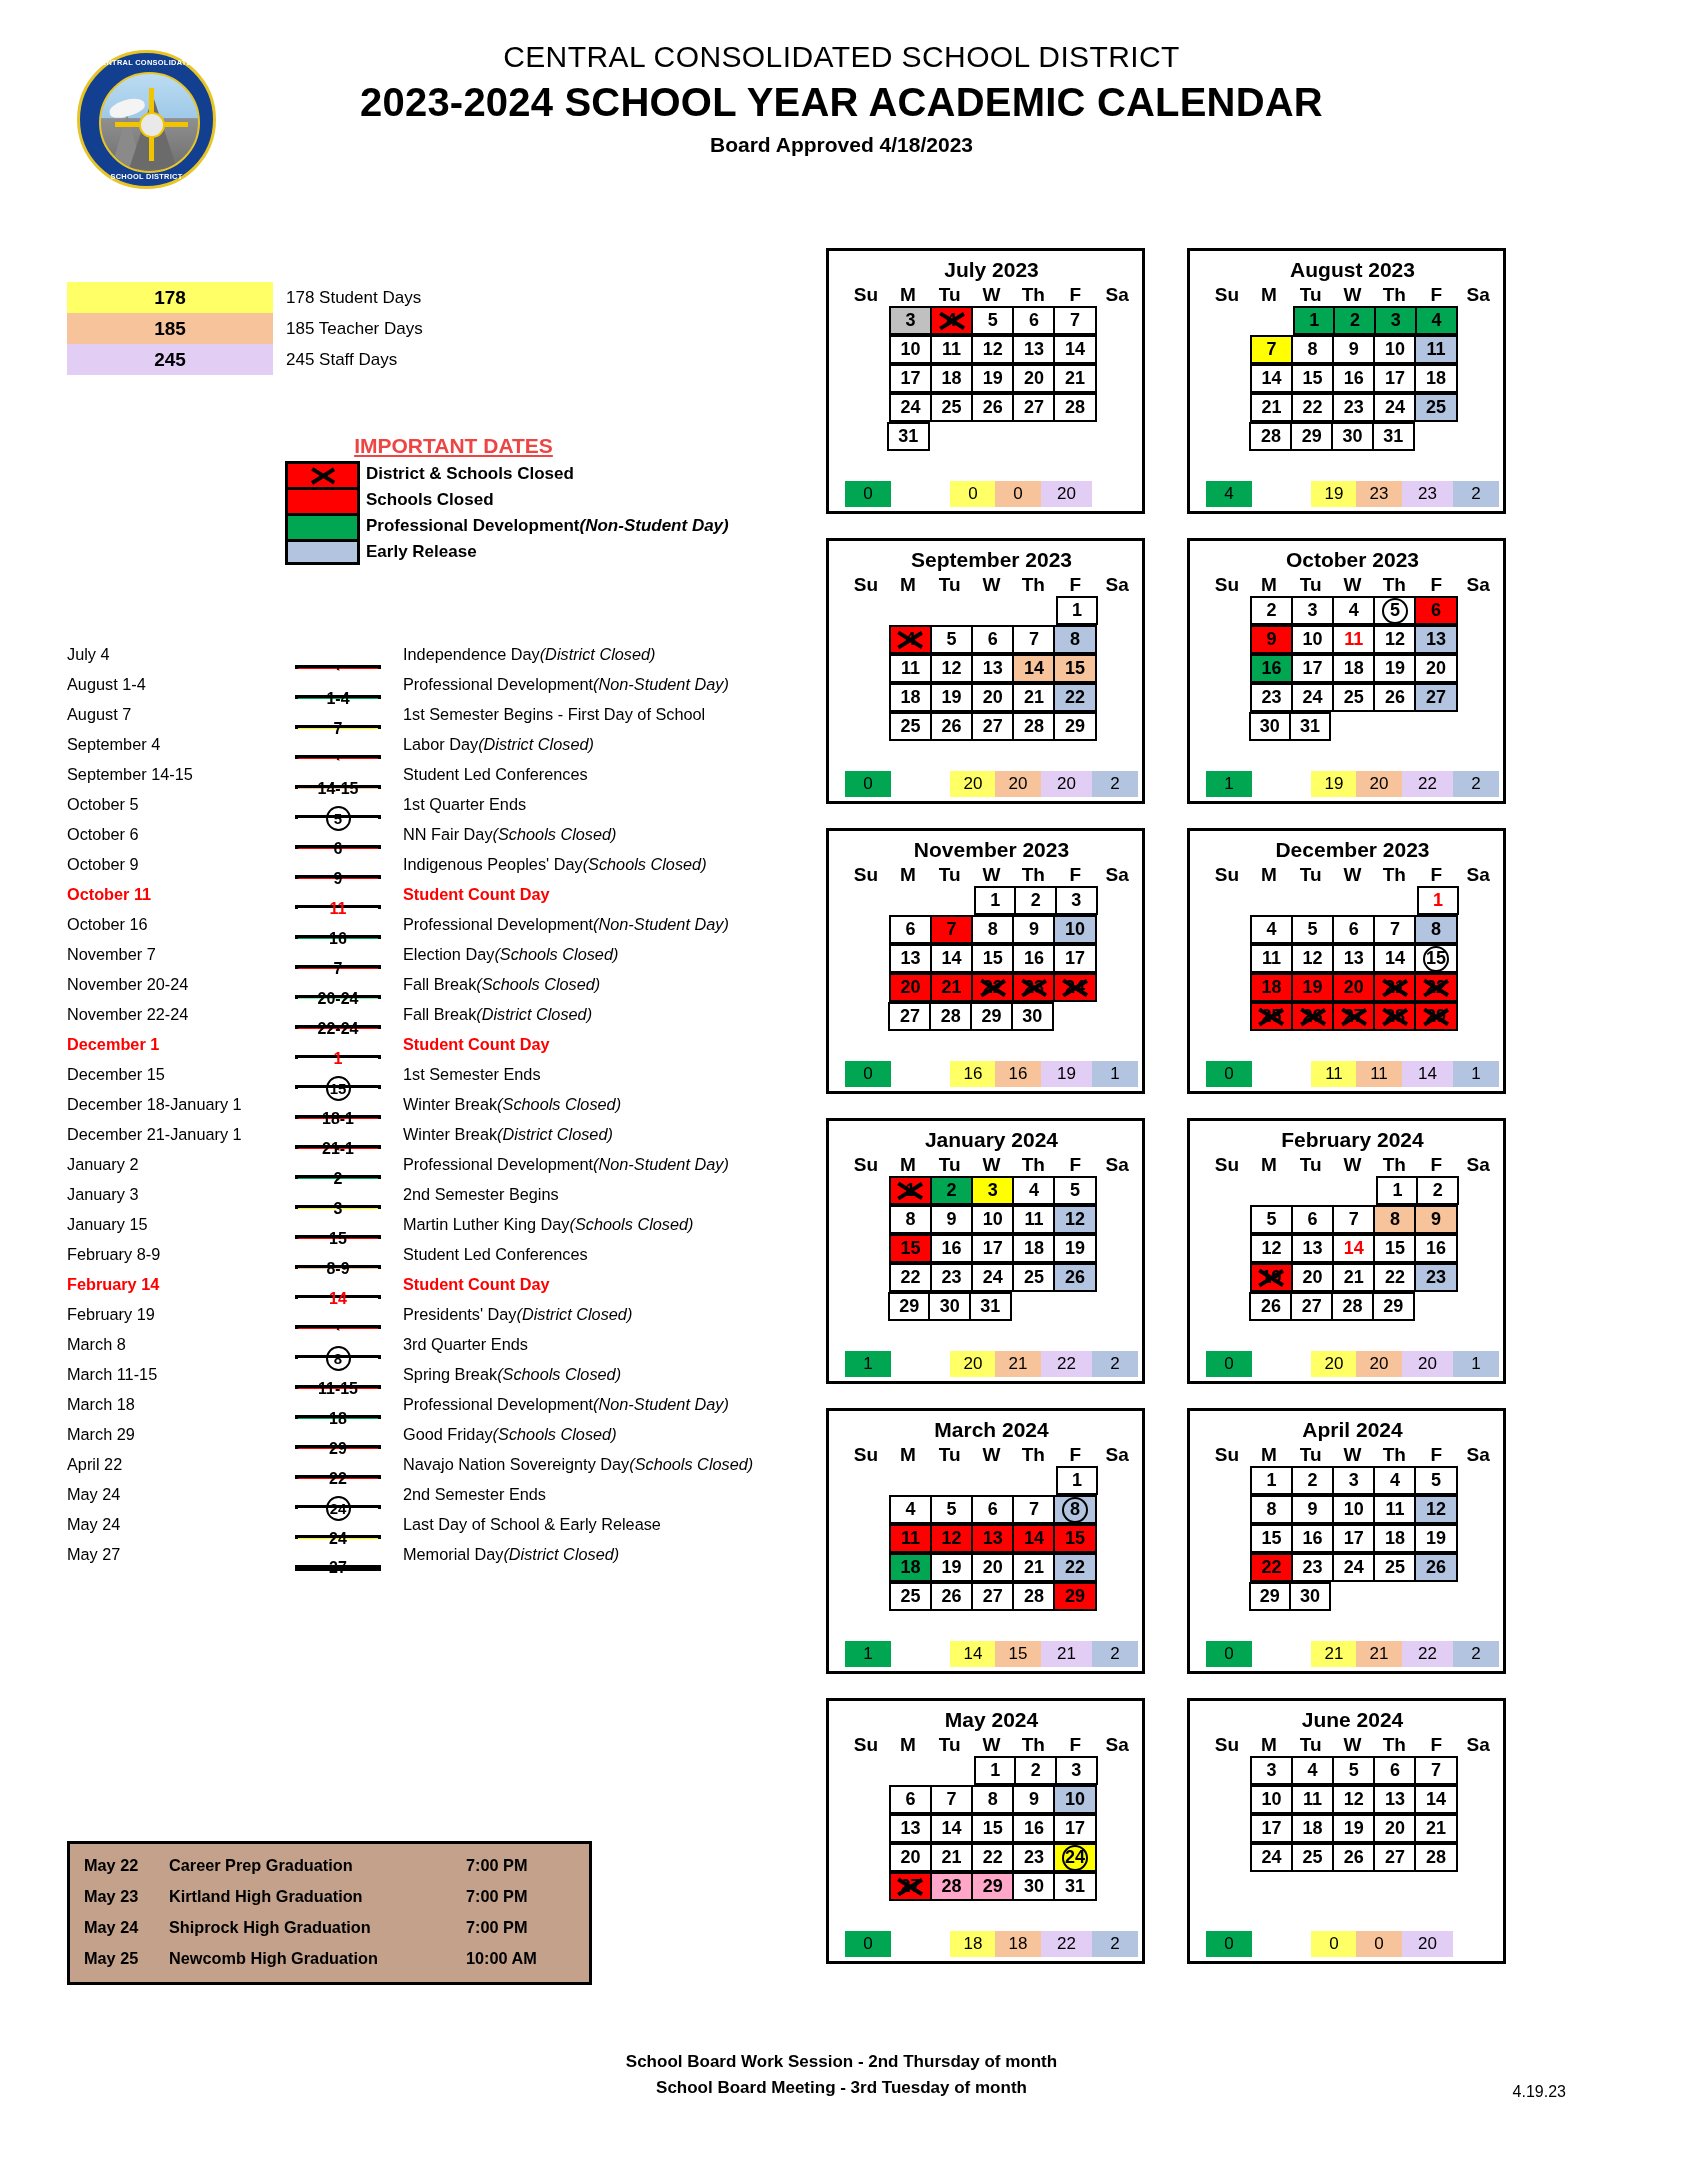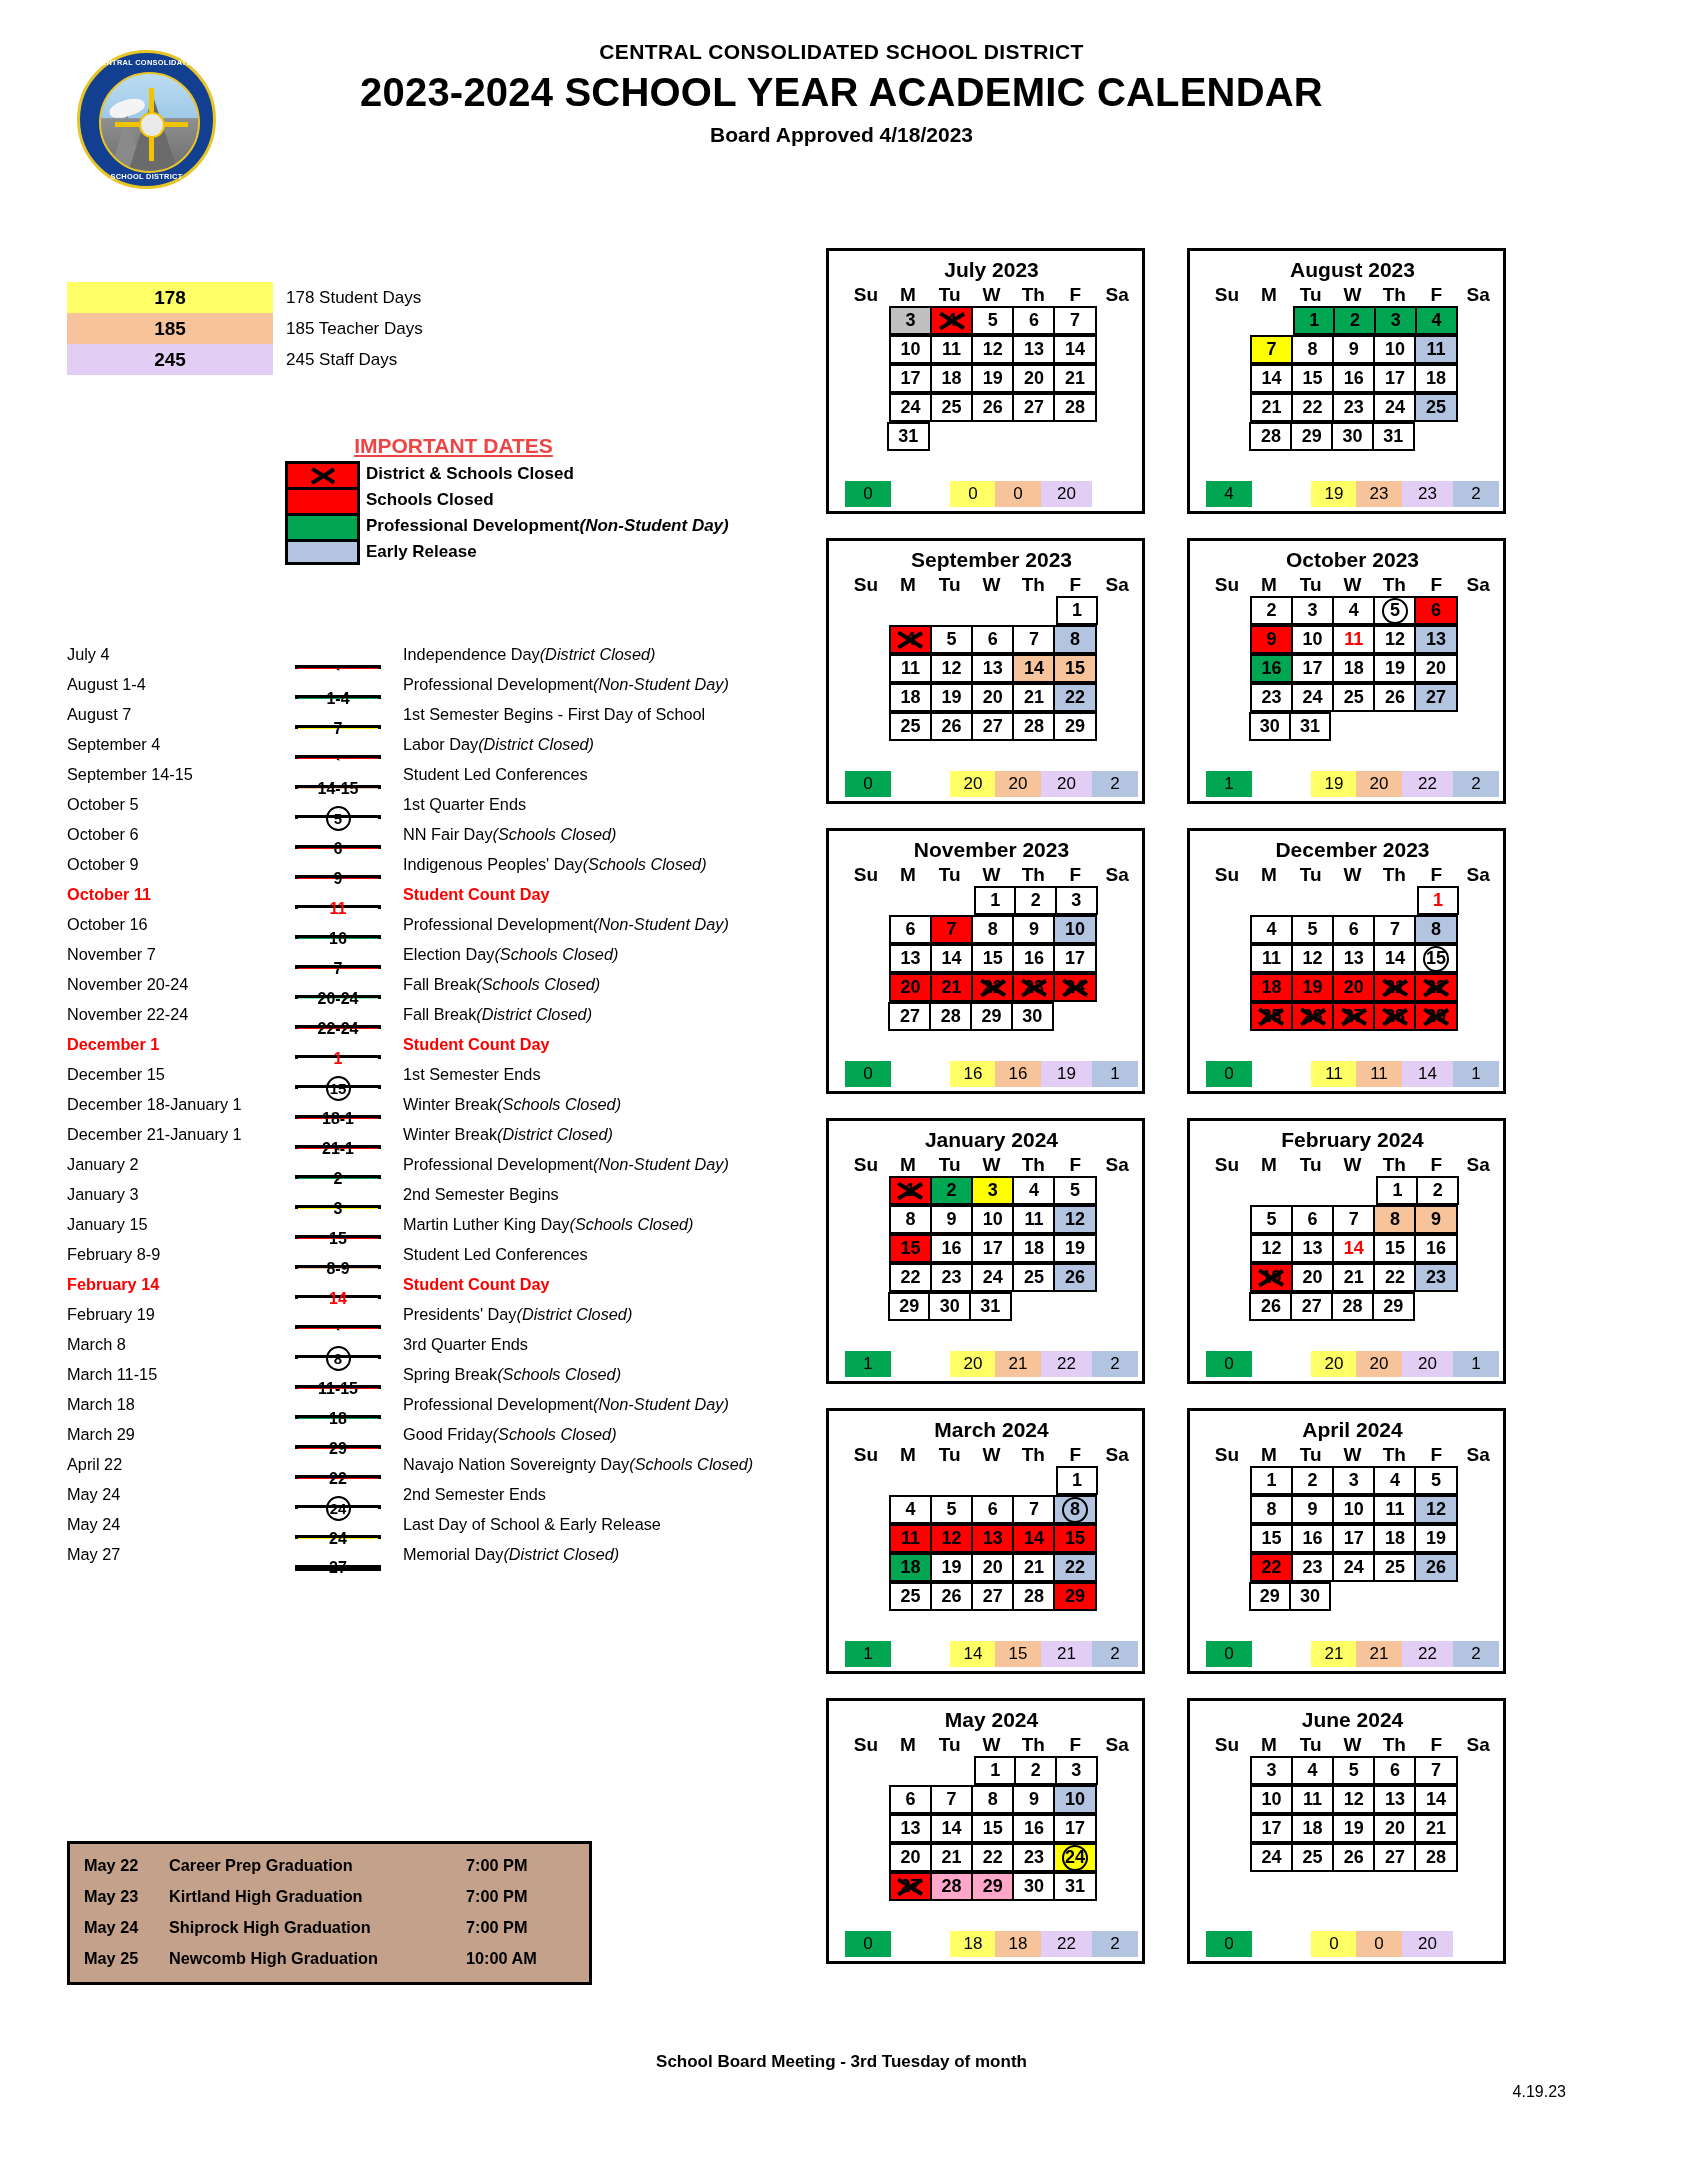--- a/index.html
+++ b/index.html
@@ -8,21 +8,21 @@
     width: 1683px; height: 2178px;
     background: #ffffff;
     font-family: "Liberation Sans", sans-serif;
     color: #000;
     position: relative;
     overflow: hidden;
   }
 
   
   #header { position:absolute; left:0; top:40px; width:1683px; text-align:center; }
-  #district-name { font-size:21px; font-weight:bold; letter-spacing:0.4px; }
+  #district-name { font-size:30px; font-weight:normal; letter-spacing:0.4px; }
   #cal-title { font-size:40px; font-weight:bold; margin-top:6px; letter-spacing:0.2px; }
   #board-approved { font-size:21px; font-weight:bold; margin-top:8px; }
 
   
   #logo { position:absolute; left:77px; top:50px; width:139px; height:139px; }
   .seal-outer {
     position:absolute; inset:0; border-radius:50%;
     background:#123f8f; border:3px solid #e8c526;
   }
   .seal-inner {
@@ -1194,16 +1194,17 @@
           <div class="fbox f-green">0</div>
           <div class="fbox f-yellow">0</div>
           <div class="fbox f-peach">0</div>
           <div class="fbox f-purple">20</div>
         </div>
       </div>
     </div>
   </div>
 
 <div id="footer">
+  <div class="foot-line">School Board Work Session - 2nd Thursday of month</div>
   <div class="foot-line">School Board Meeting - 3rd Tuesday of month</div>
 </div>
 <div id="rev-date">4.19.23</div>
 
 
 </body></html>

